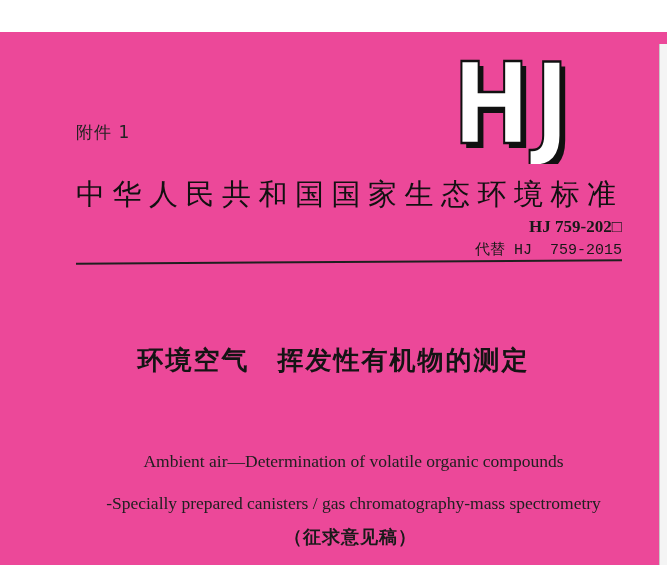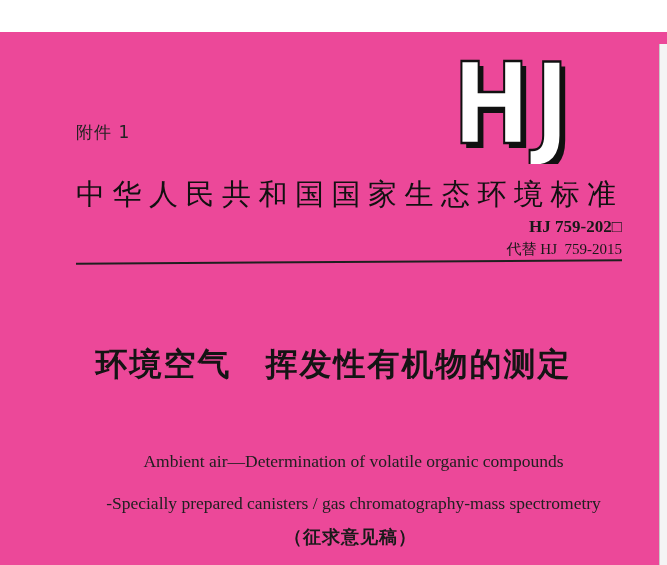--- a/index.html
+++ b/index.html
@@ -73,38 +73,39 @@
     text-align: right;
   }
   .std-replaces {
     position: absolute;
     right: 45px;
     top: 208px;
     font-size: 15px;
     font-weight: 500;
     white-space: pre;
     color: #181818;
+    font-family: Liberation Mono, monospace;
   }
   .header-rule {
     position: absolute;
     left: 76px;
     top: 229px;
     width: 546px;
     height: 2px;
     background: #1f1f1f;
     transform: rotate(-0.35deg);
   }
   .title-cn {
     position: absolute;
     left: 0;
     width: 667px;
     text-align: center;
     font-family: "DejaVu Sans", "Liberation Sans", sans-serif;
     font-weight: bold;
-    font-size: 32px;
+    font-size: 26px;
     letter-spacing: 2px;
     color: #141414;
     white-space: pre;
   }
   .title-cn-1 { top: 311px; }
   .title-cn-2 { top: 359px; }
   .title-en {
     position: absolute;
     left: 0;
     width: 667px;

